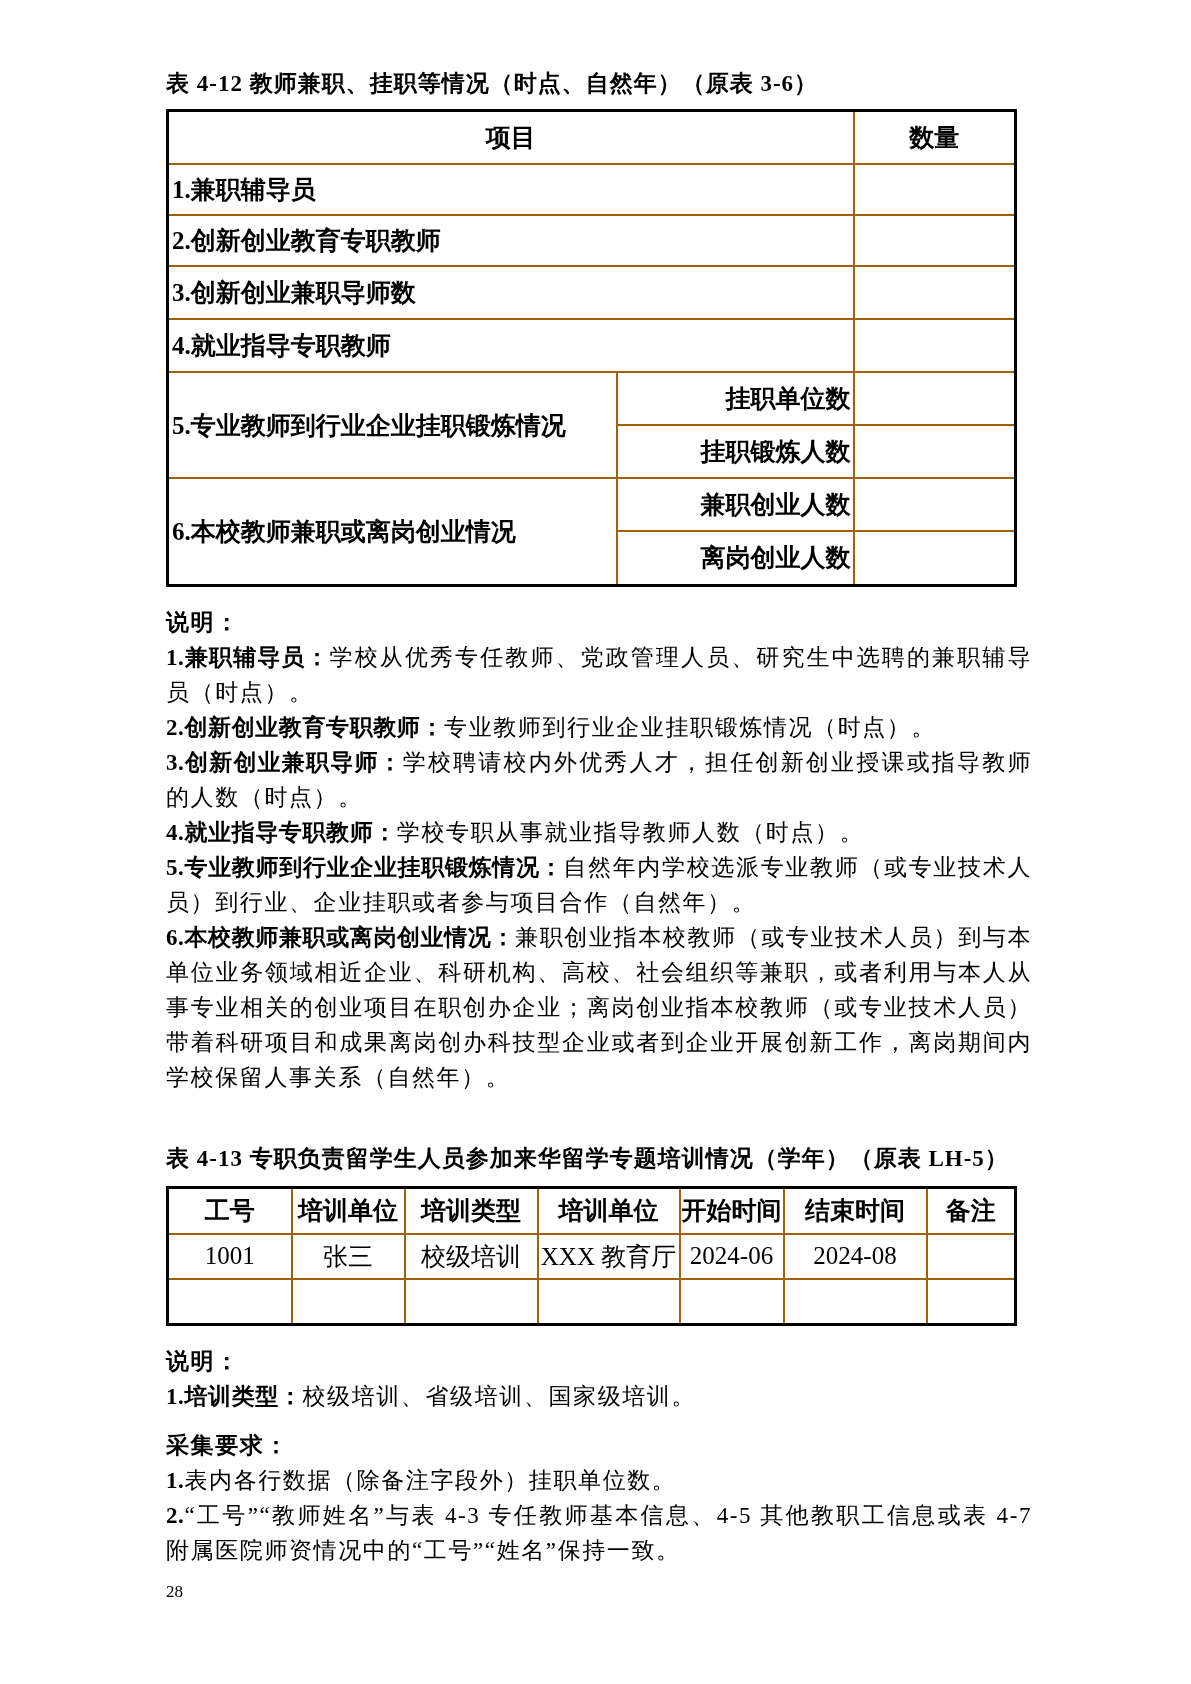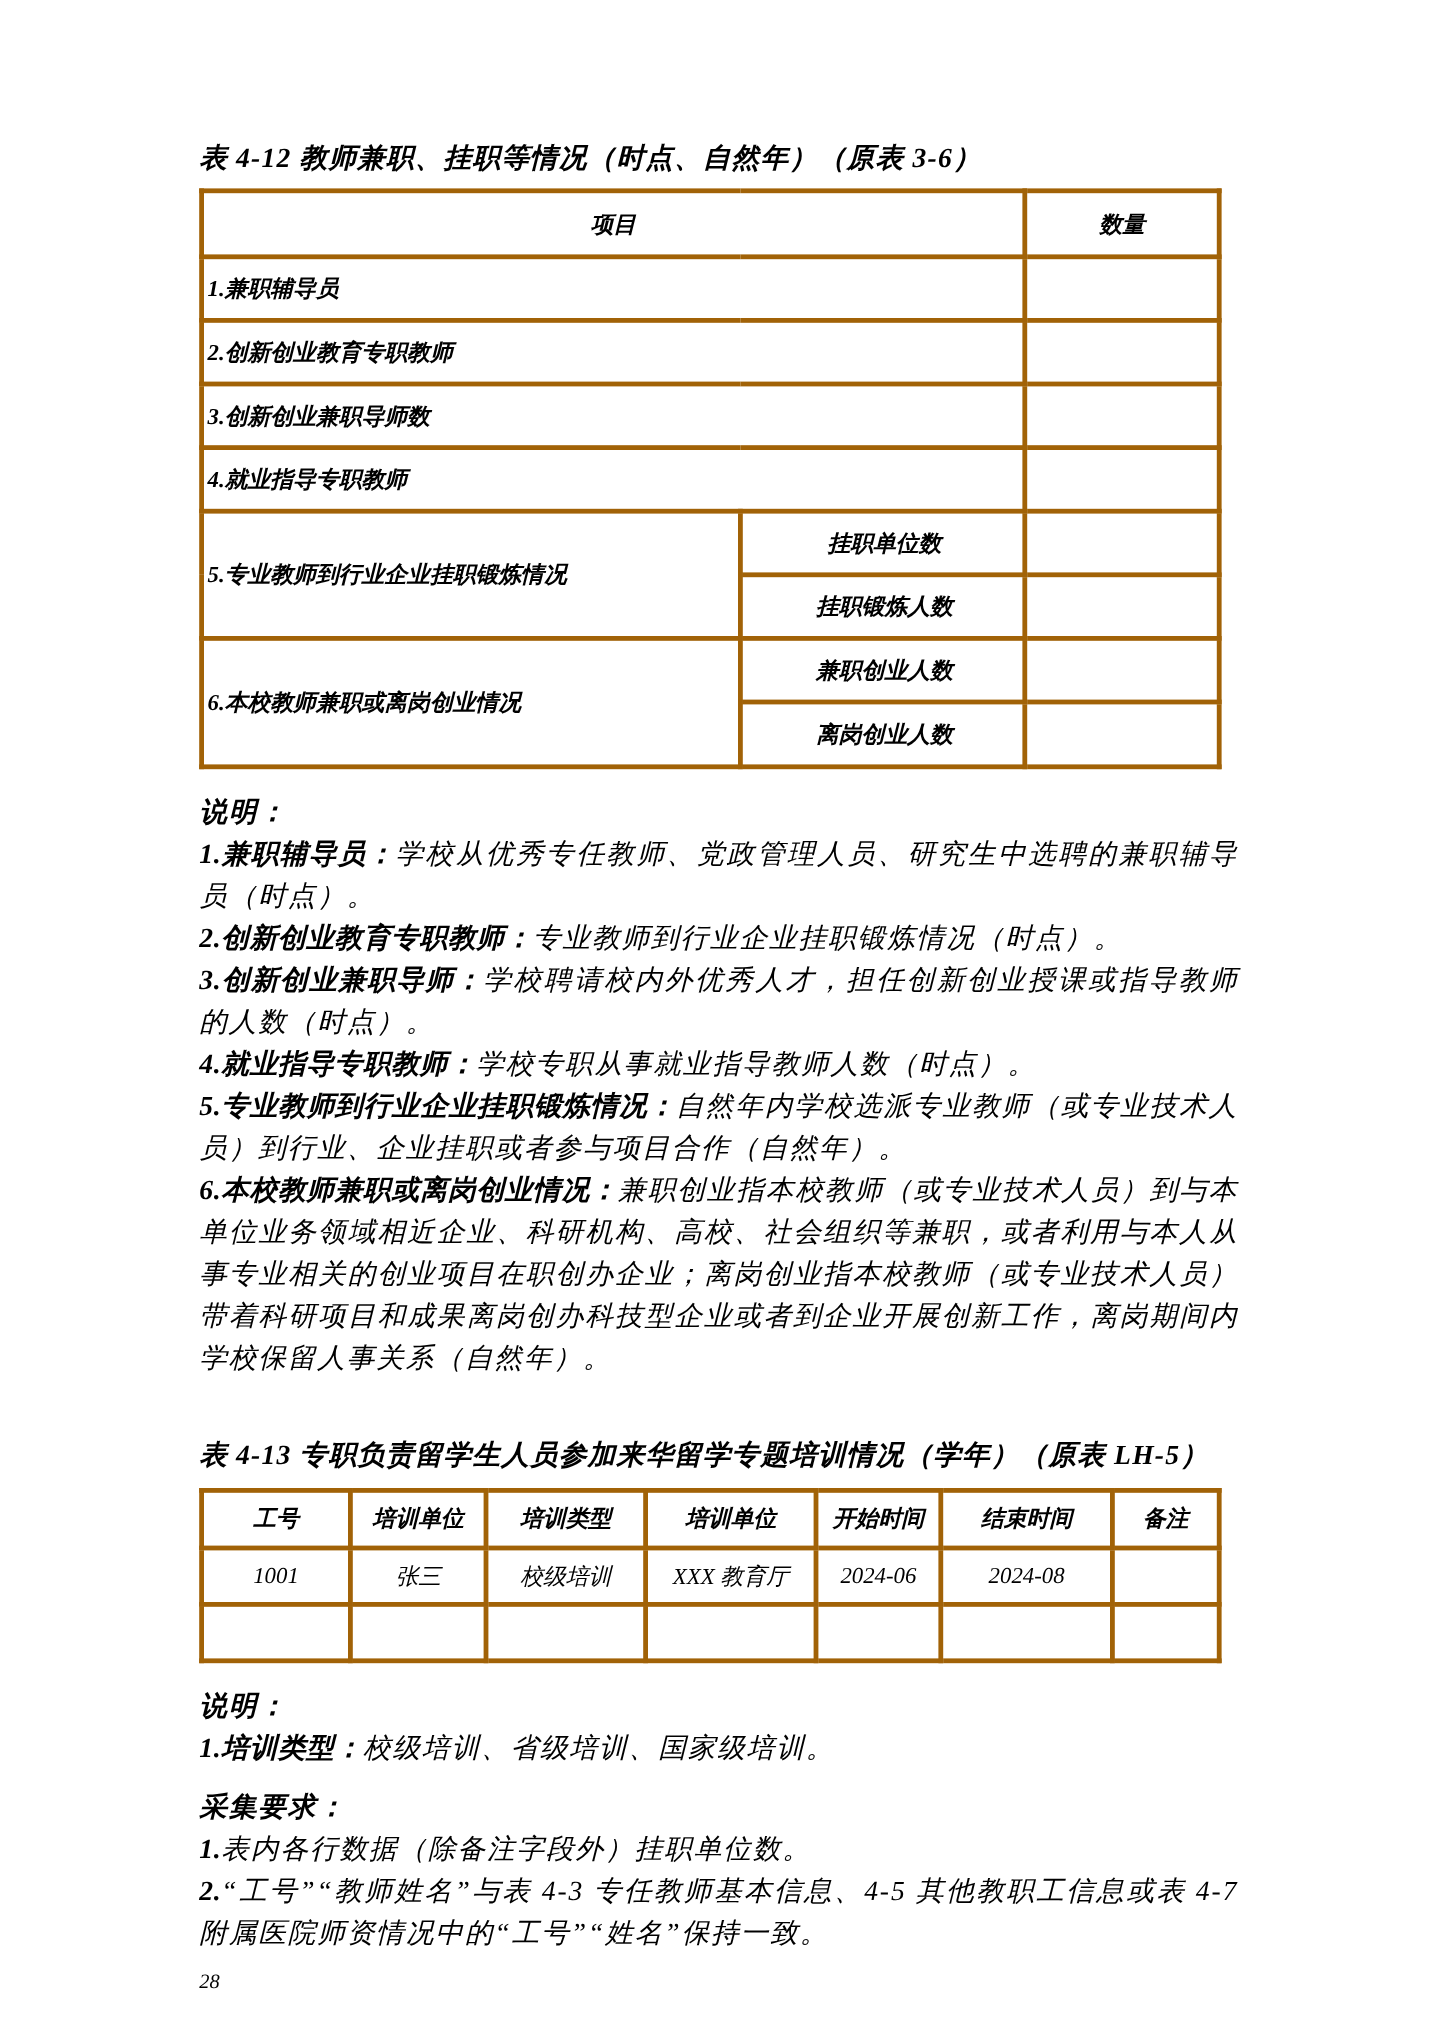--- a/index.html
+++ b/index.html
@@ -1,41 +1,41 @@
 <!DOCTYPE html>
 <html><head>
 <meta charset="utf-8">
 <style>
   html,body{margin:0;padding:0;}
   body{
     width:1191px;height:1684px;background:#ffffff;color:#000;
     font-family:"Liberation Serif","DejaVu Serif",serif;
     overflow:hidden;position:relative;
   }
-  .content{margin-left:166px;width:848px;padding-top:116px;font-style:italic;}
+  .content{margin-left:166px;width:848px;padding-top:68px;}
 
   h2.tbl-title{
     margin:0 0 10px 0;
     font-size:23px;font-weight:700;letter-spacing:1px;
     font-family:"Liberation Serif","DejaVu Serif",serif;
   }
   h2.tbl-title2{margin:48px 0 12px 0;}
 
   table.doc-table{
     border-collapse:collapse;table-layout:fixed;
     width:848px;border:3px solid #000;
   }
   table.doc-table td{
-    border:4px solid #a16207;overflow:hidden;
-    font-size:19px;vertical-align:middle;
+    border:2px solid #a16207;overflow:hidden;
+    font-size:25px;vertical-align:middle;
   }
   
   .t1-hdr td{height:49px;text-align:center;font-weight:700;font-size:20px;}
   td.t1-label{font-weight:700;padding:0 2px 0 3px;height:49px;text-align:left;}
-  td.t1-sub{font-weight:700;padding:0 2px 0 5px;text-align:center;}
+  td.t1-sub{font-weight:700;padding:0 2px 0 5px;text-align:right;}
   td.t1-qty{background:#fff;}
 
   
   .notes{width:866px;margin-top:18px;}
   .notes p{
     margin:0;font-size:23px;line-height:35px;
     text-align:justify;letter-spacing:1.6px;
   }
   .notes p b{font-weight:700;letter-spacing:0.6px;}
   .sec-head{font-weight:700;font-size:18px;letter-spacing:0.5px;}

